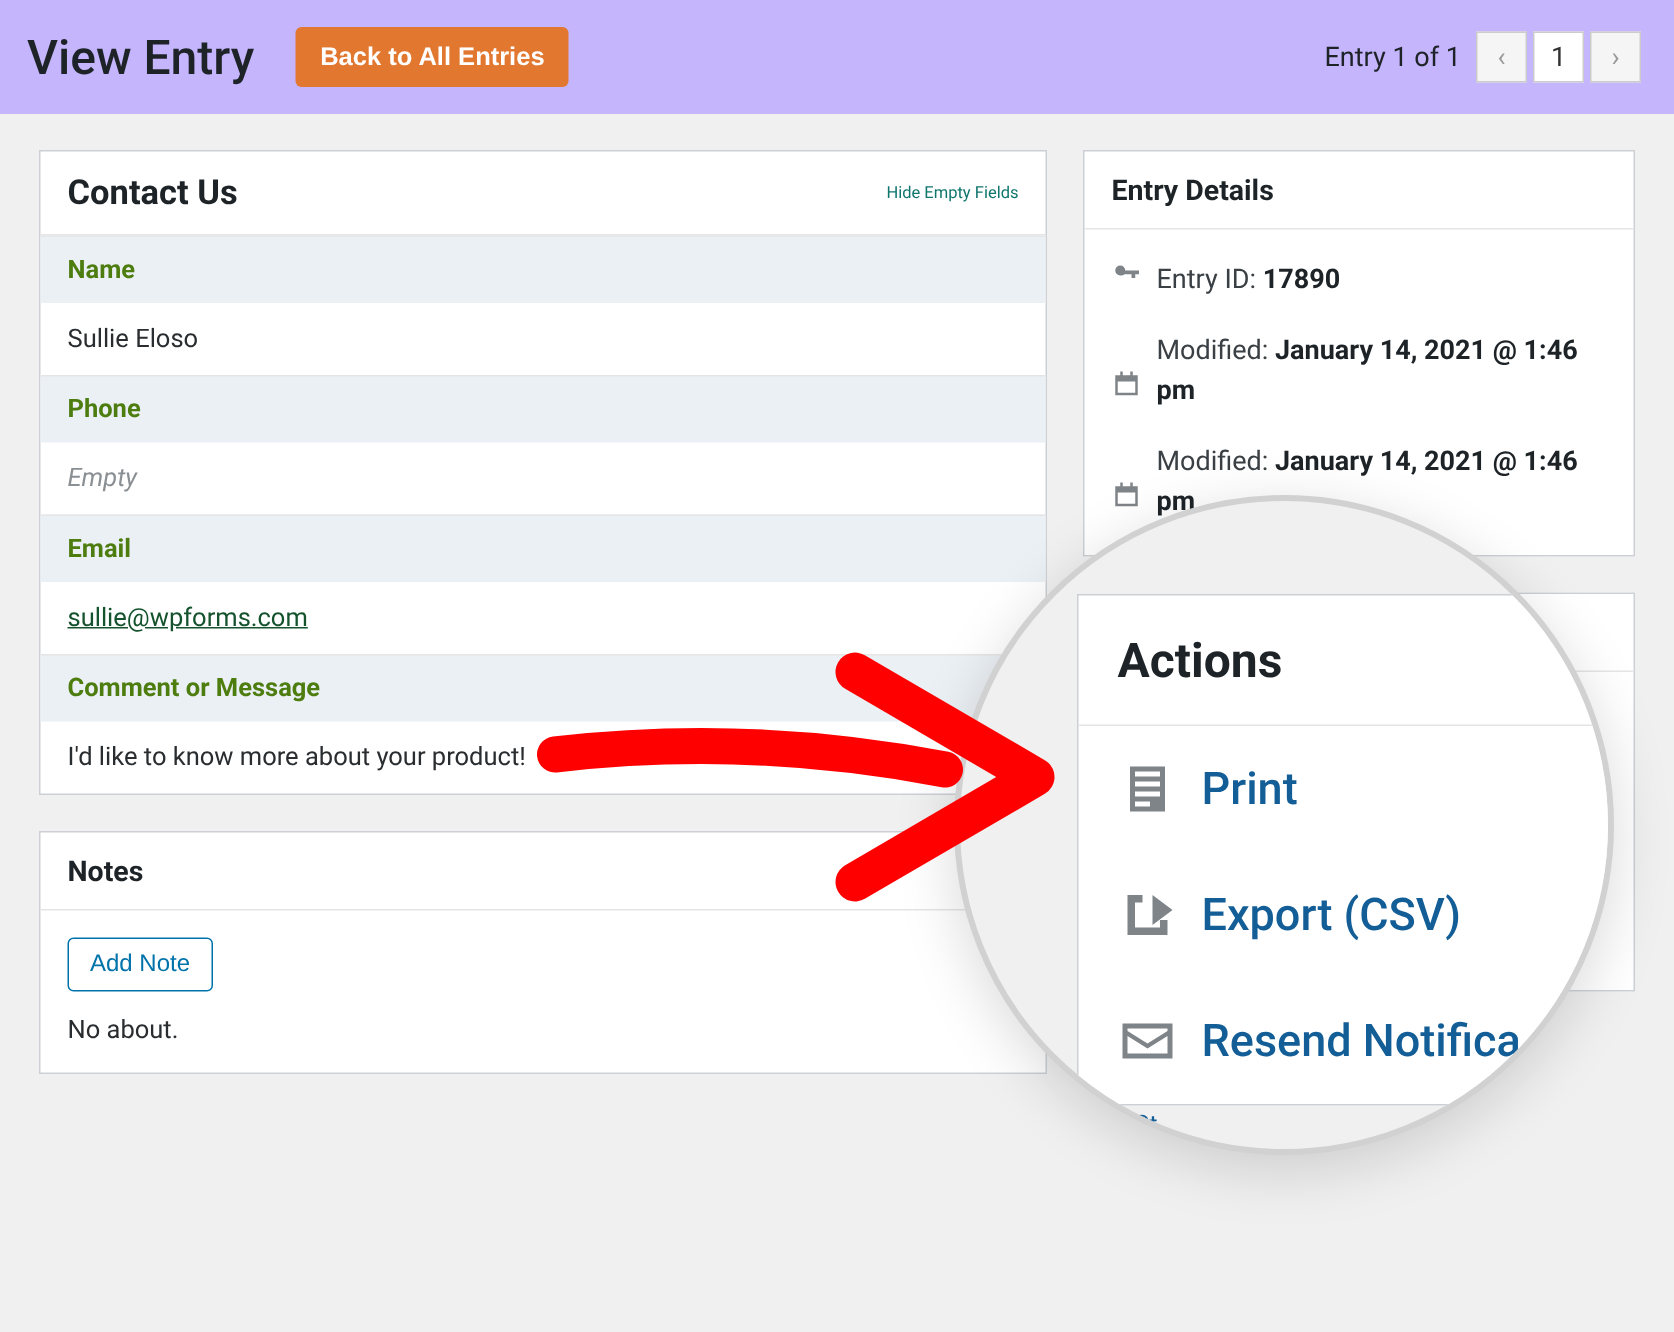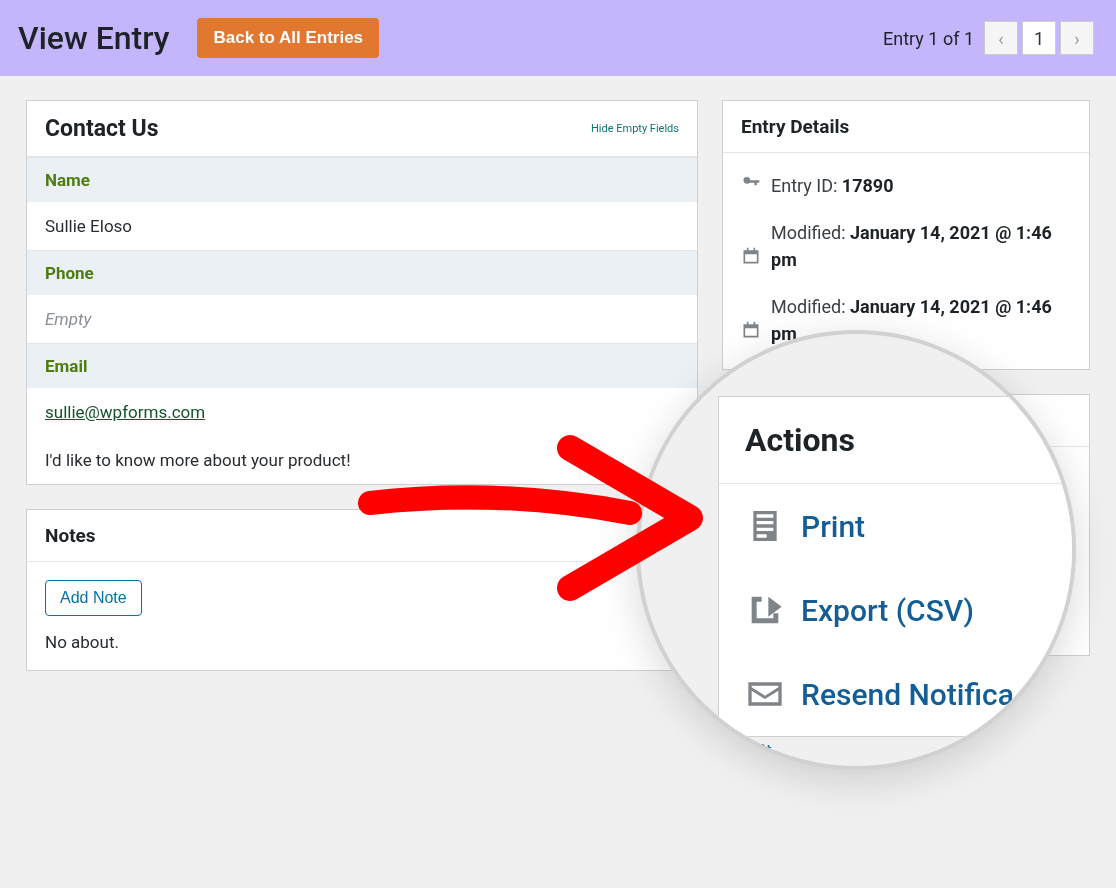--- a/index.html
+++ b/index.html
@@ -256,20 +256,21 @@
         <span class="hide-link">Hide Empty Fields</span>
       </div>
       <div class="field-label">Name</div>
       <div class="field-value">Sullie Eloso</div>
       <div class="field-label">Phone</div>
       <div class="field-value empty">Empty</div>
       <div class="field-label">Email</div>
       <div class="field-value">
         <a href="#">sullie@wpforms.com</a>
       </div>
+      <div class="field-label">Comment or Message</div>
       <div class="field-value">I'd like to know more about your product!</div>
     </div>
 
     <div class="card">
       <div class="card-header">
         <div class="card-title sm">Notes</div>
       </div>
       <div class="notes-body">
         <button class="add-note-btn">Add Note</button>
         <div class="no-notes">No about.</div>

